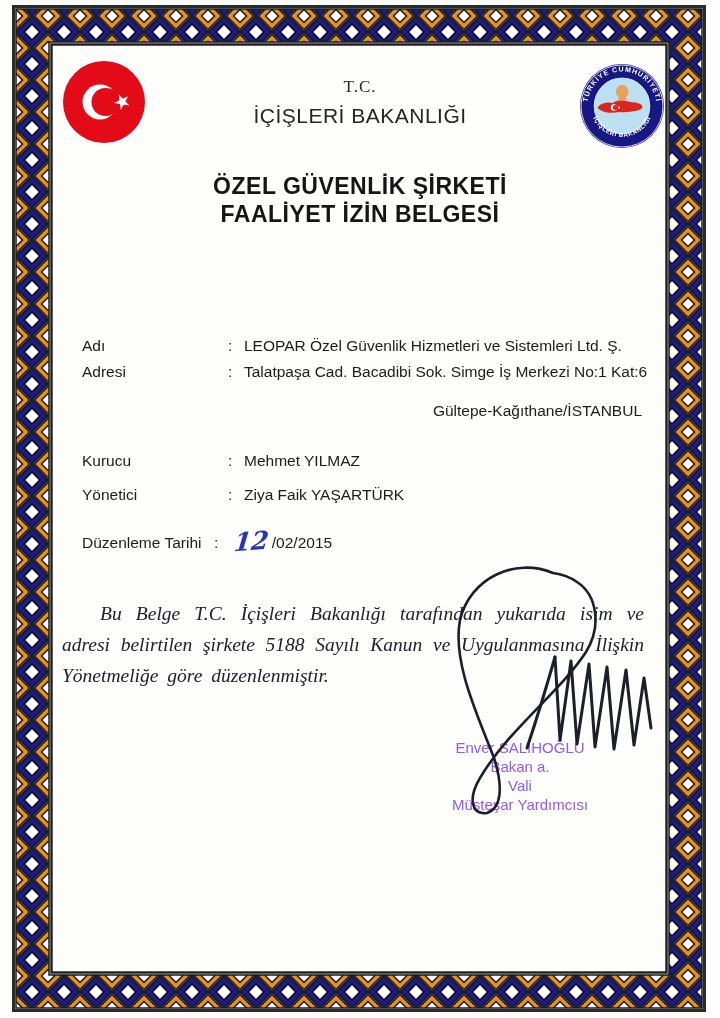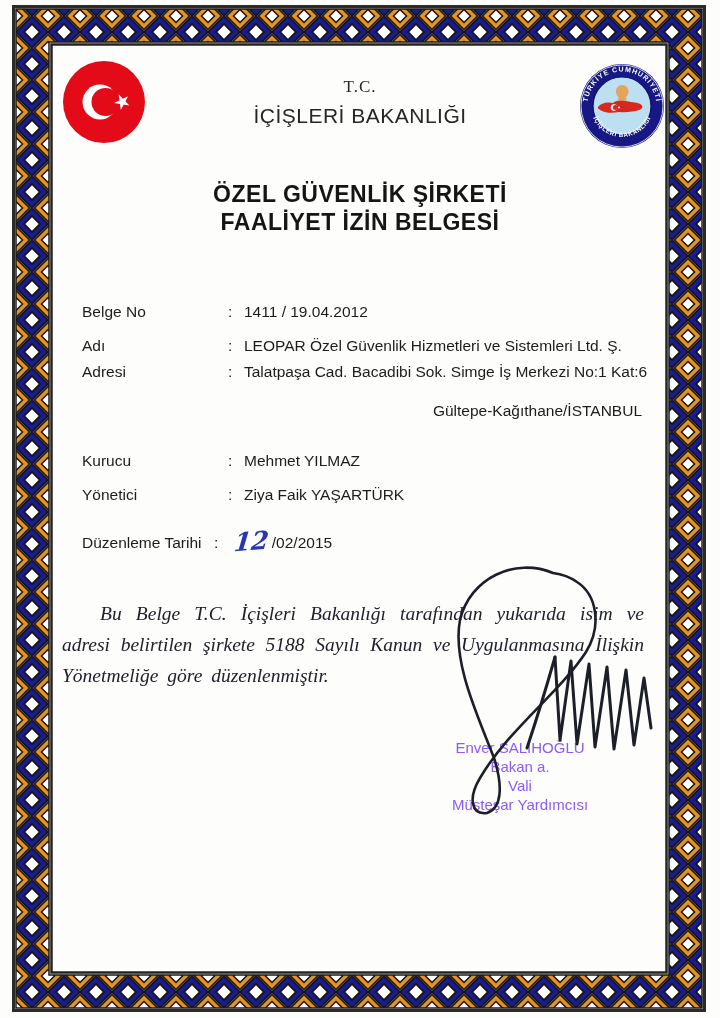--- a/index.html
+++ b/index.html
@@ -11,21 +11,21 @@
     color:#1f1f1f;
     overflow:hidden;
   }
   .abs{position:absolute;}
   
   .header-text{left:0;right:0;top:76px;text-align:center;line-height:1.35;}
   .tc-line{font-size:17px;letter-spacing:1px;color:#262626;font-family:Liberation Serif, serif;}
   .ministry-line{font-size:21px;letter-spacing:0.5px;color:#262626;margin-top:3px;}
   
   .doc-title{left:0;right:0;top:172px;text-align:center;font-weight:bold;
-    font-size:23px;letter-spacing:0.5px;line-height:28px;color:#151515;margin-top:8px;}
+    font-size:23px;letter-spacing:0.5px;line-height:28px;color:#151515;}
   
   .field-row{left:82px;height:20px;font-size:15.5px;white-space:nowrap;color:#1c1c1c;}
   .field-row .lbl{display:inline-block;width:146px;}
   .field-row .lbl-wide{display:inline-block;width:132px;}
   .field-row .colon{display:inline-block;width:16px;text-align:left;}
   .addr2{left:244px;width:398px;text-align:right;font-size:15.5px;color:#1c1c1c;}
   .hand-day{
     display:inline-block;
     font-family:"DejaVu Serif", serif;
     font-style:italic;font-weight:bold;
@@ -122,23 +122,20 @@
   <div class="abs header-text">
     <div class="tc-line">T.C.</div>
     <div class="ministry-line">İÇİŞLERİ BAKANLIĞI</div>
   </div>
 
   <div class="abs doc-title">
     <div>ÖZEL GÜVENLİK ŞİRKETİ</div>
     <div>FAALİYET İZİN BELGESİ</div>
   </div>
 
-  <div class="abs field-row" style="top:303px">
-    <span class="lbl">Belge No</span><span class="colon">:</span><span>1411 / 19.04.2012</span>
-  </div>
   <div class="abs field-row" style="top:337px">
     <span class="lbl">Adı</span><span class="colon">:</span><span>LEOPAR Özel Güvenlik Hizmetleri ve Sistemleri Ltd. Ş.</span>
   </div>
   <div class="abs field-row" style="top:363px">
     <span class="lbl">Adresi</span><span class="colon">:</span><span>Talatpaşa Cad. Bacadibi Sok. Simge İş Merkezi No:1 Kat:6</span>
   </div>
   <div class="abs addr2" style="top:402px">Gültepe-Kağıthane/İSTANBUL</div>
 
   <div class="abs field-row" style="top:486px">
     <span class="lbl">Yönetici</span><span class="colon">:</span><span>Ziya Faik YAŞARTÜRK</span>

